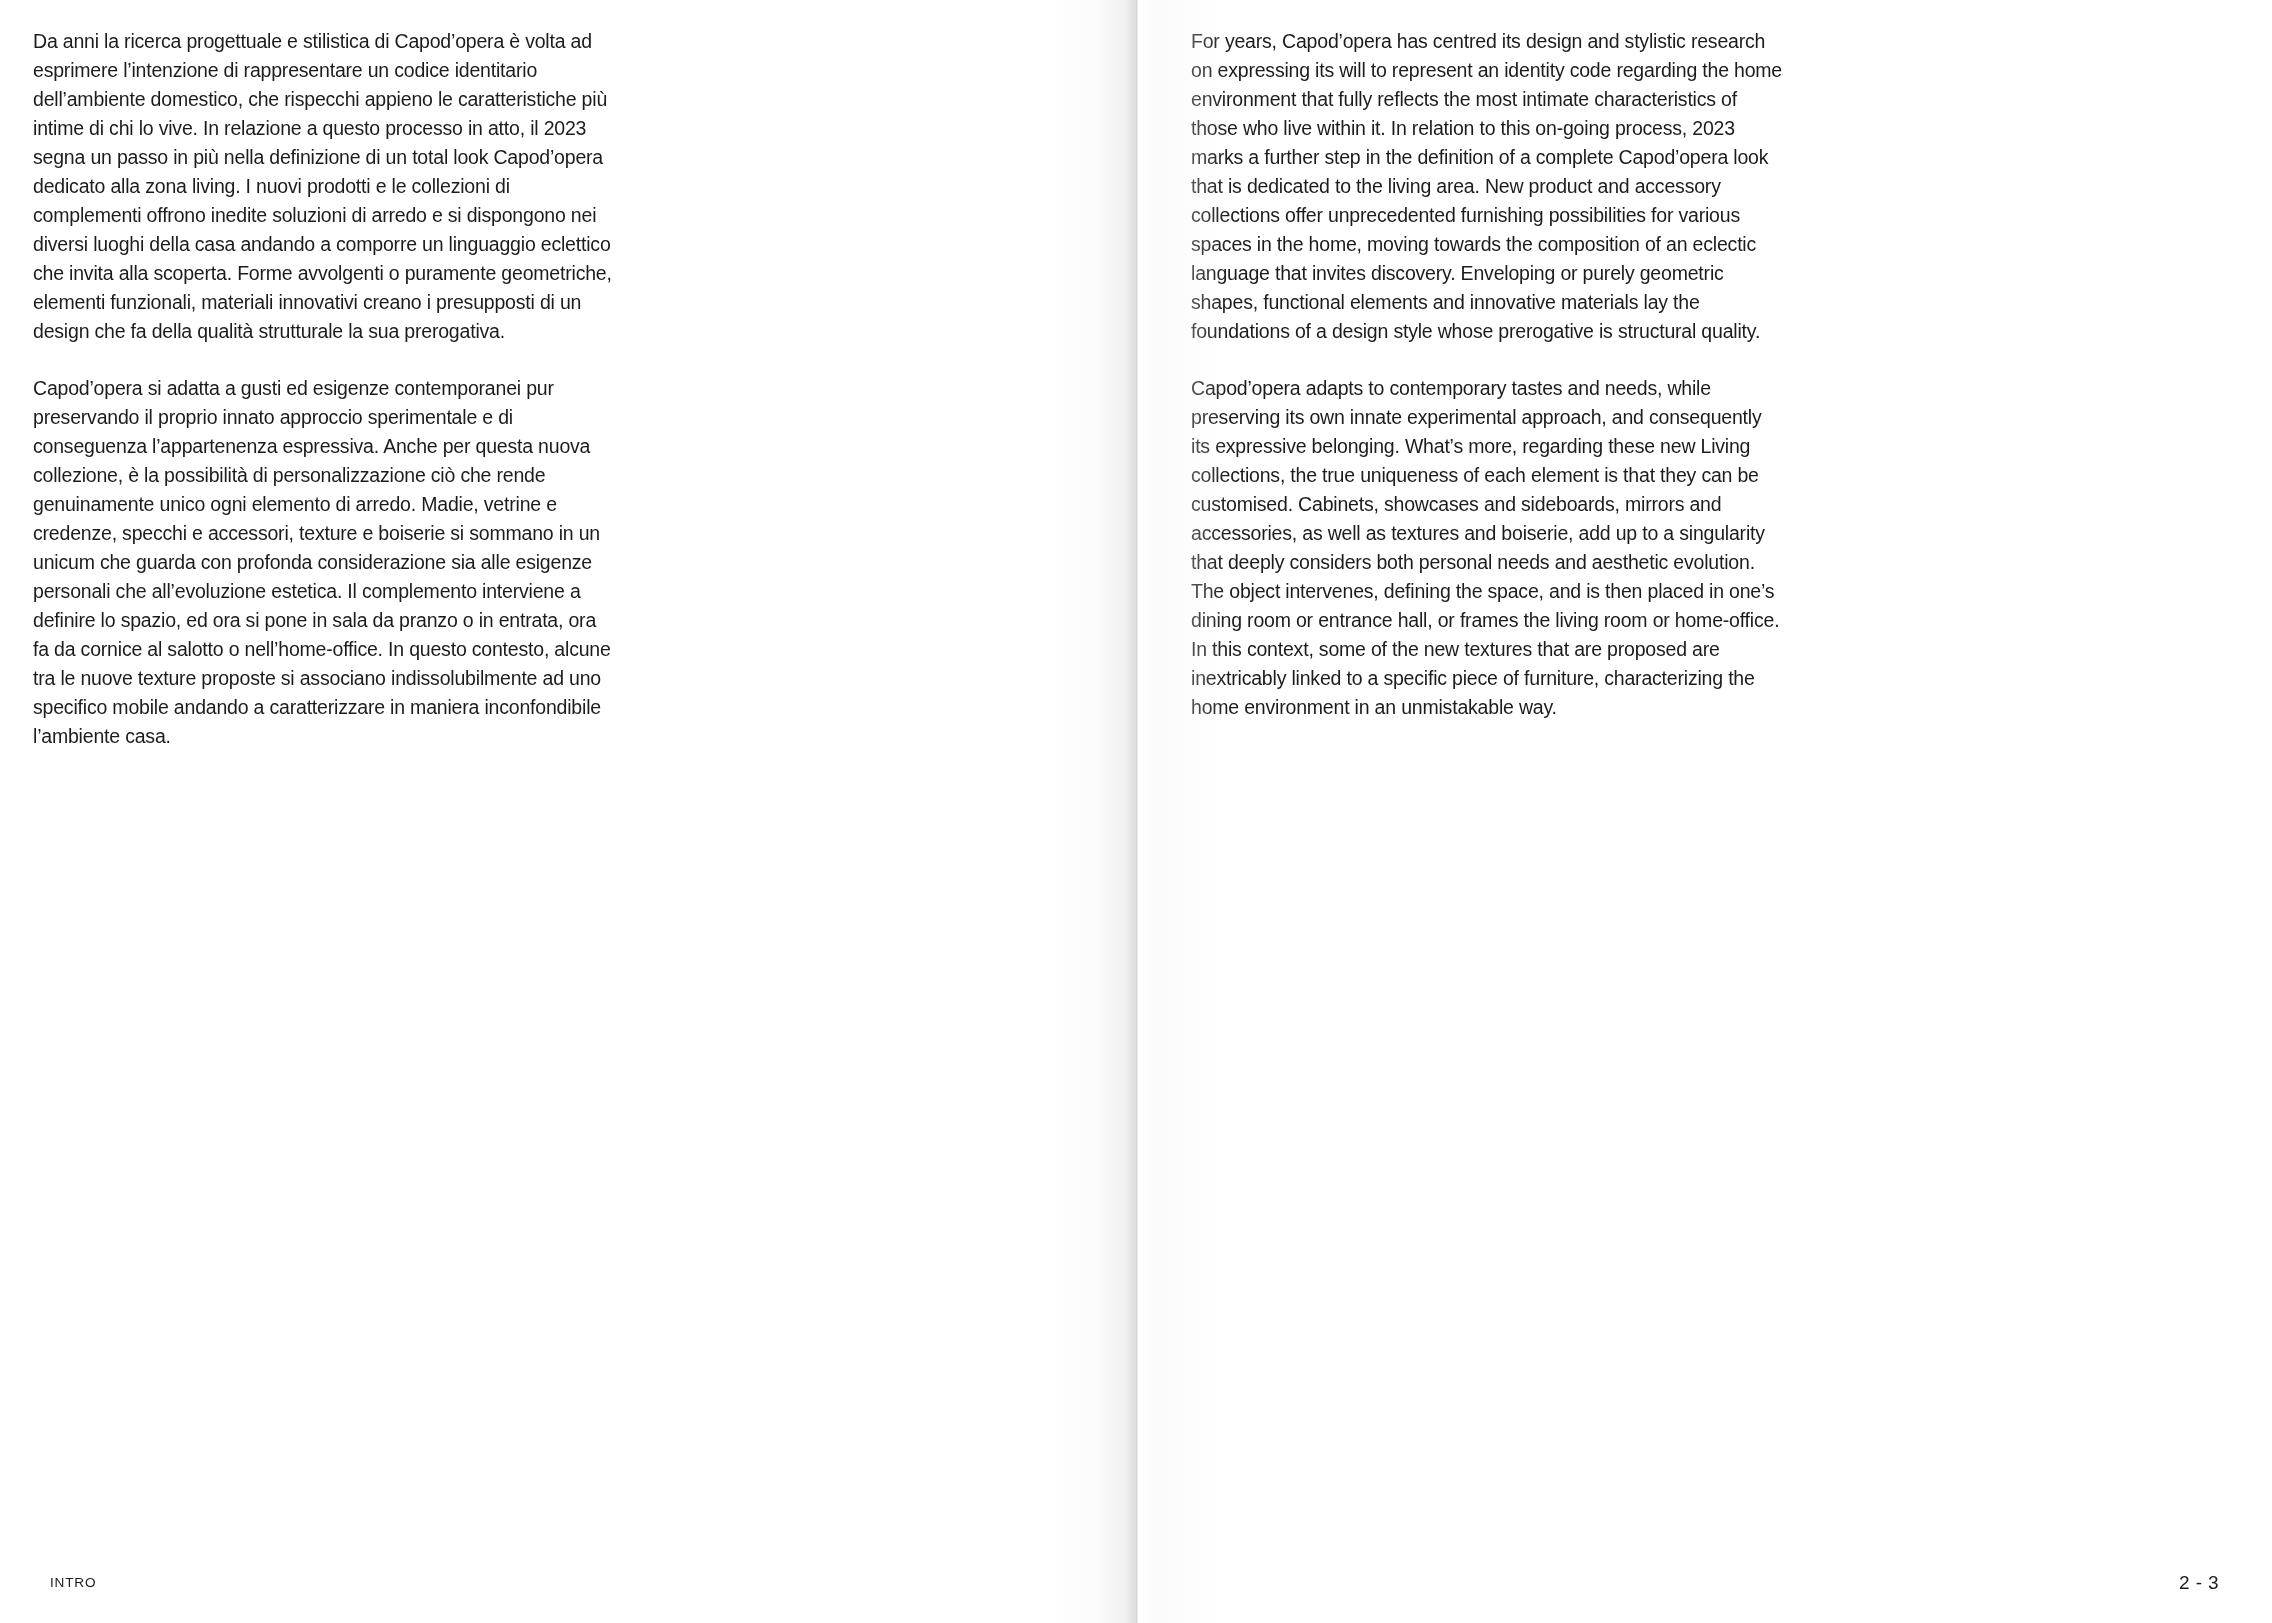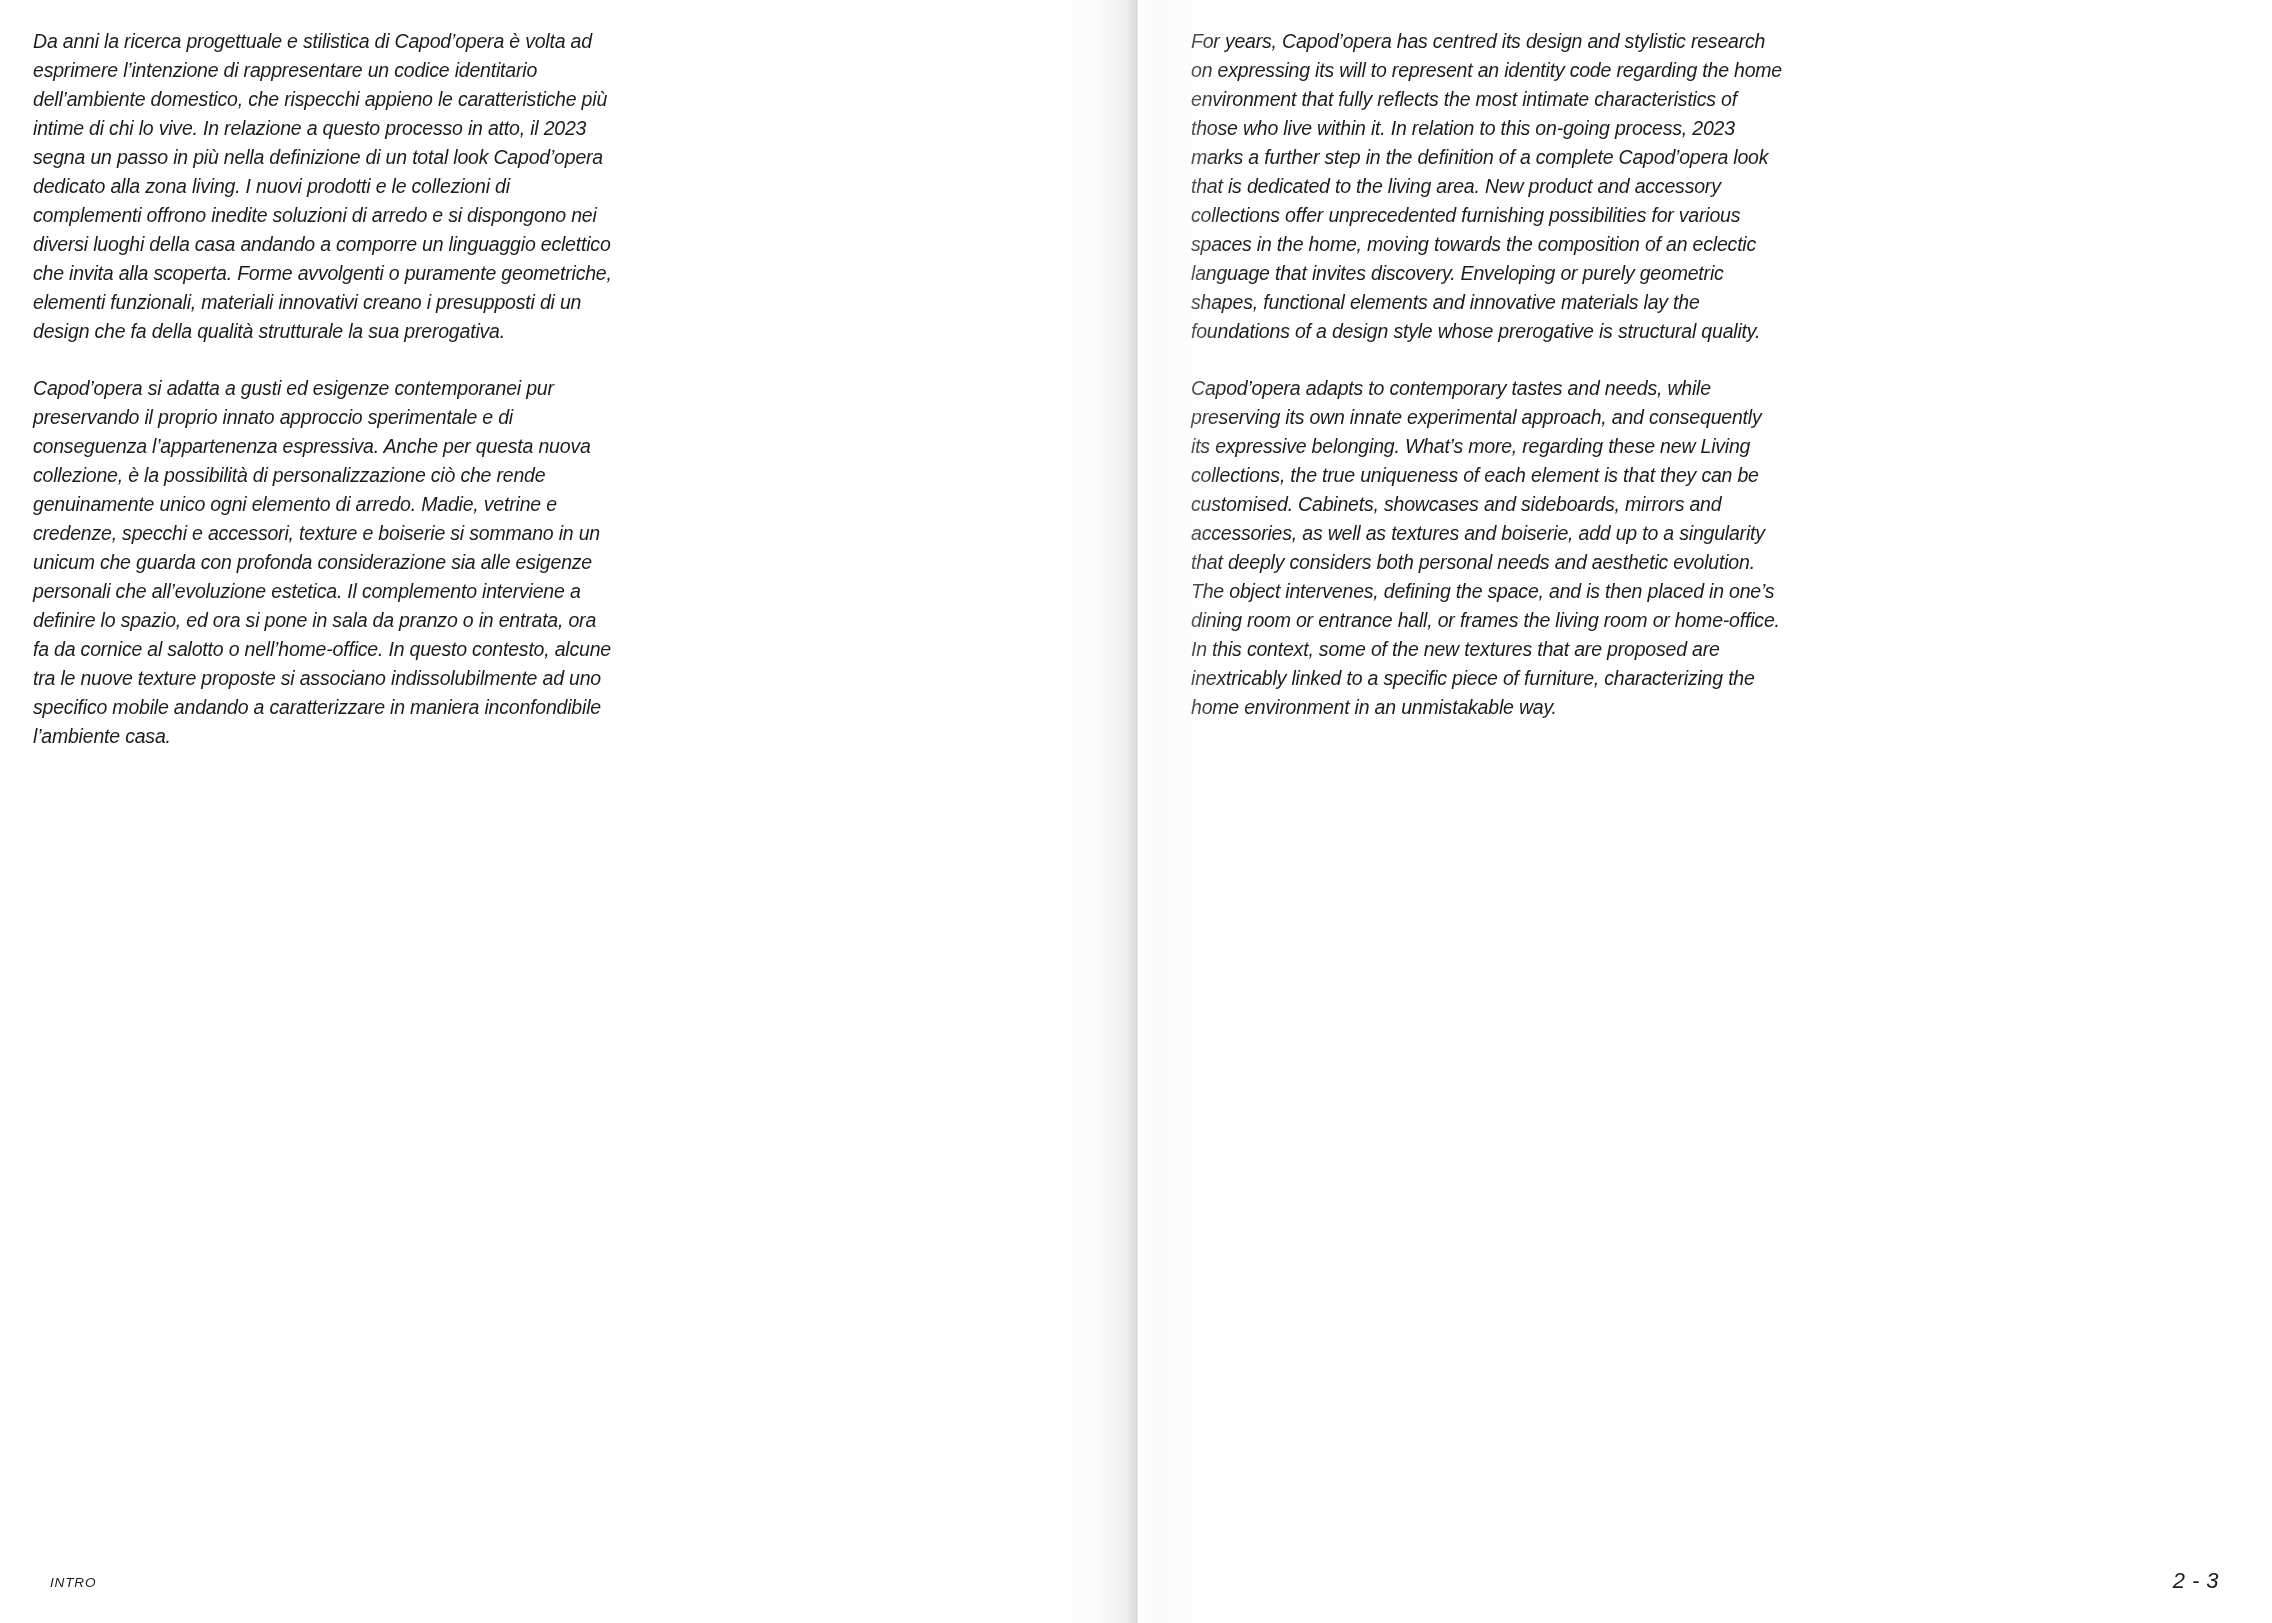--- a/index.html
+++ b/index.html
@@ -14,21 +14,20 @@
     font-family: "Liberation Sans", sans-serif;
     color: #1a1a1a;
   }
 
   .spread {
     position: relative;
     width: 2273px;
     height: 1624px;
     background: #eab308;
     display: flex;
-    font-style: italic;
   }
 
   .page {
     position: relative;
     width: 1136px;
     height: 1624px;
     box-sizing: border-box;
     background: #ffffff;
   }
 
@@ -89,21 +88,21 @@
     left: 50px;
     bottom: 34px;
     font-size: 13.6px;
     letter-spacing: 0.06em;
     color: #1c1c1c;
   }
   .footer-right {
     position: absolute;
     right: 53px;
     bottom: 30px;
-    font-size: 22px;
+    font-size: 19px;
     letter-spacing: 0.02em;
     color: #1c1c1c;
   }
 </style>
 </head>
 <body>
 
 <div class="spread">
 
   <div class="page page-left">

